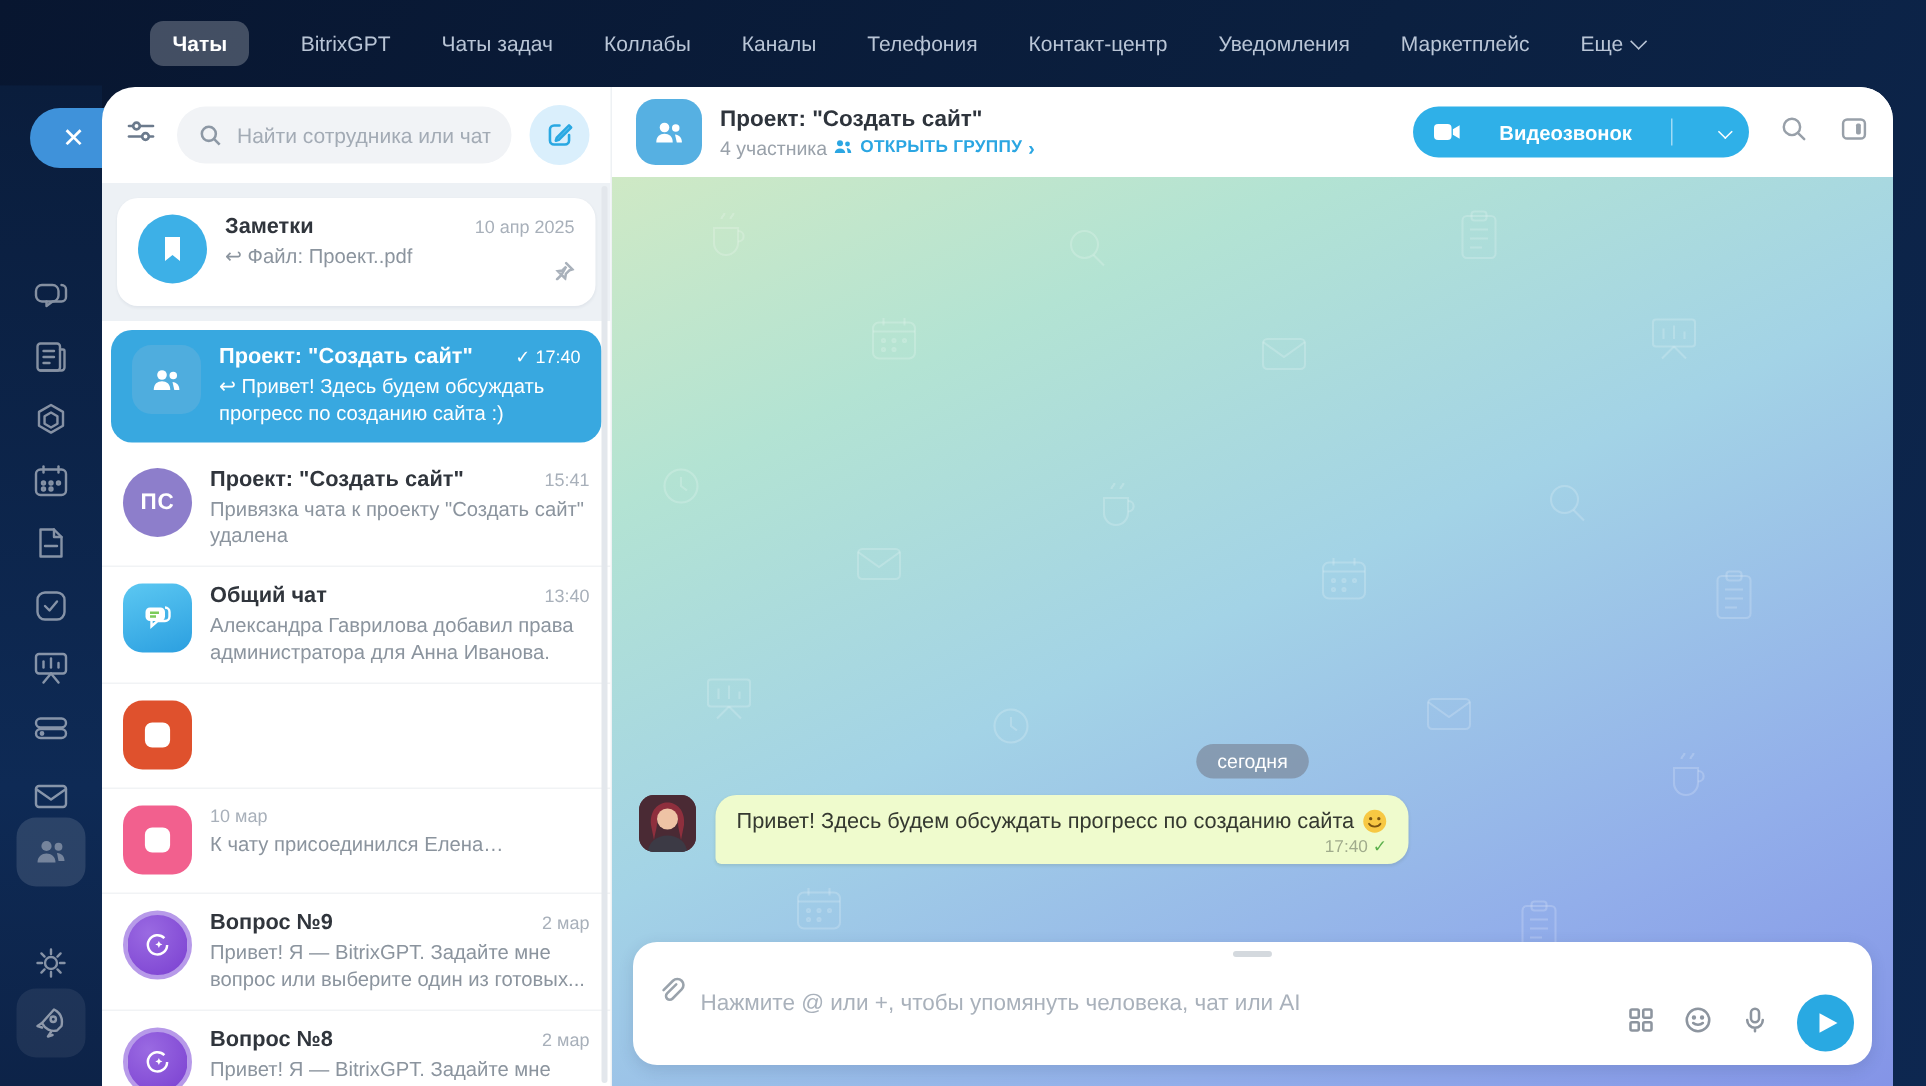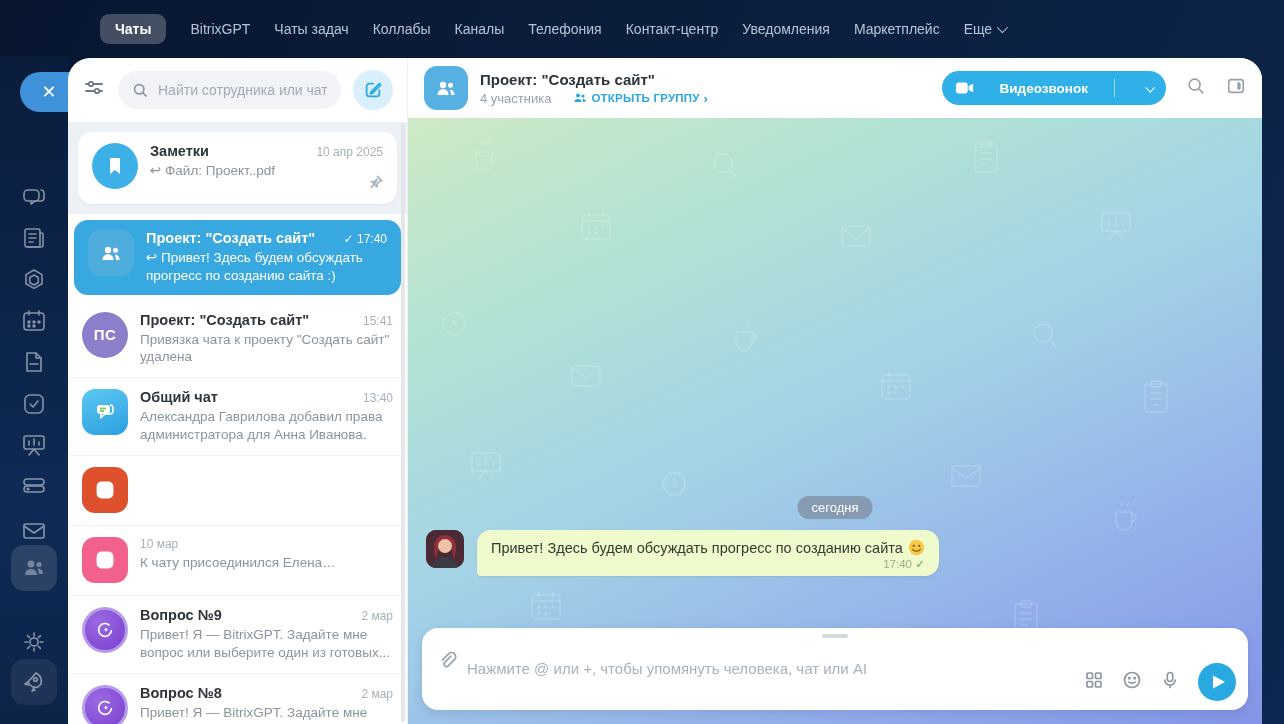--- a/index.html
+++ b/index.html
@@ -3,21 +3,21 @@
 <meta charset="utf-8">
 <style>
   * { margin:0; padding:0; box-sizing:border-box; }
   html,body { width:1284px; height:724px; overflow:hidden; }
   body {
     font-family:"Liberation Sans","DejaVu Sans",sans-serif;
     background:linear-gradient(120deg,#081630 0%,#0b2040 55%,#0d2750 100%);
     position:relative; color:#2f3640;
   }
   
-  .topbar { height:57px; display:flex; align-items:center; padding-left:100px; gap:24px; }
+  .topbar { height:57px; display:flex; align-items:center; padding-left:100px; gap:34px; }
   .nav-item { color:#b9c5d6; font-size:14px; cursor:pointer; white-space:nowrap; display:flex; align-items:center; gap:5px; }
   .nav-item.active { background:rgba(255,255,255,.24); color:#fff; padding:7px 15px; border-radius:9px; font-weight:700; }
   .chev { width:8px; height:8px; border-right:1.6px solid #b9c5d6; border-bottom:1.6px solid #b9c5d6; transform:rotate(45deg) translateY(-2px); display:inline-block; }
   
   .rail { position:absolute; left:0; top:57px; bottom:0; width:68px;
     background:linear-gradient(180deg,#0a1d3c 0%,#0e2a55 70%,#0d2348 100%); }
   .rail-ic { position:absolute; left:50%; transform:translateX(-50%); width:26px; height:26px; opacity:.5; cursor:pointer; }
   .rail-ic svg { width:26px; height:26px; stroke:#fff; fill:none; stroke-width:1.6; stroke-linecap:round; stroke-linejoin:round; }
   .rail-bg { position:absolute; left:50%; transform:translateX(-50%); width:46px; height:46px; border-radius:13px; }
   .rail-bg.people-bg { top:488px; background:rgba(255,255,255,.12); }
@@ -76,21 +76,21 @@
   .av.gpt { background:radial-gradient(circle at 35% 30%,#9a6ae2,#7a3fd0); border:3px solid #b79ae9; }
   .av.gpt svg { stroke:#fff; fill:none; stroke-width:1.8; width:22px; height:22px; }
   .mini-badge { display:inline-flex; width:15px; height:15px; border-radius:50%; background:#4aa26b; vertical-align:-2px; margin-right:4px;
     align-items:center; justify-content:center; }
   .mini-badge svg { width:9px; height:9px; fill:#fff; }
   
   .chat-pane { flex:1; display:flex; flex-direction:column; min-width:0; }
   .chat-head { height:60px; background:#fff; display:flex; align-items:center; padding:0 16px; gap:12px; flex:none; }
   .chat-head .av { width:44px; height:44px; }
   .head-title { font-size:15px; font-weight:700; color:#2e343c; }
-  .head-sub { display:flex; align-items:center; gap:22px; margin-top:3px; font-size:13px; color:#99a1aa; }
+  .head-sub { display:flex; align-items:center; gap:4px; margin-top:3px; font-size:13px; color:#99a1aa; }
   .open-group { color:#2ba6e2; font-size:11.5px; font-weight:700; letter-spacing:.2px; cursor:pointer; display:flex; align-items:center; gap:4px; }
   .open-group svg { width:14px; height:14px; fill:#2ba6e2; }
   .head-right { margin-left:auto; display:flex; align-items:center; gap:20px; }
   .video-btn { height:34px; background:#2fb0e8; border-radius:18px; display:flex; align-items:center; padding:0 8px 0 14px; gap:26px; cursor:pointer;text-align:center; }
   .video-btn .label { color:#fff; font-size:13.5px; font-weight:700; }
   .video-btn svg { width:18px; height:14px; fill:#fff; }
   .video-div { width:1px; height:18px; background:rgba(255,255,255,.55); }
   .video-chev { width:7px; height:7px; border-right:1.8px solid #fff; border-bottom:1.8px solid #fff; transform:rotate(45deg) translateY(-1px); margin:0 5px; }
   .head-ic { cursor:pointer; }
   .head-ic svg { width:20px; height:20px; stroke:#98a0a9; fill:none; stroke-width:1.8; stroke-linecap:round; }

